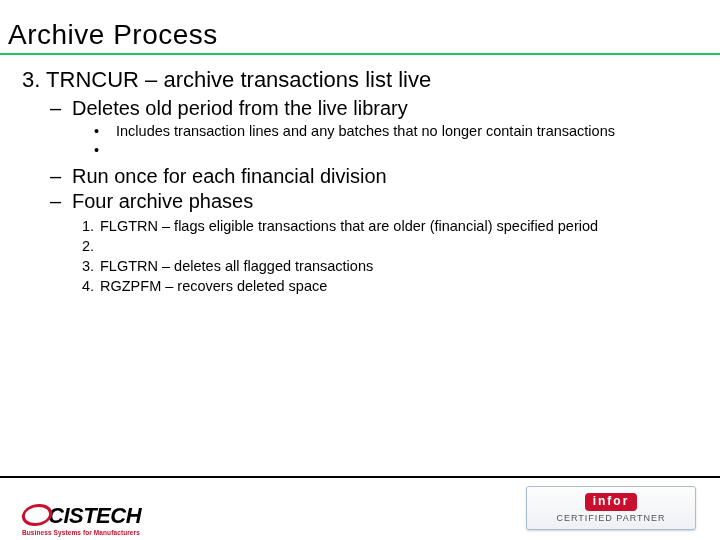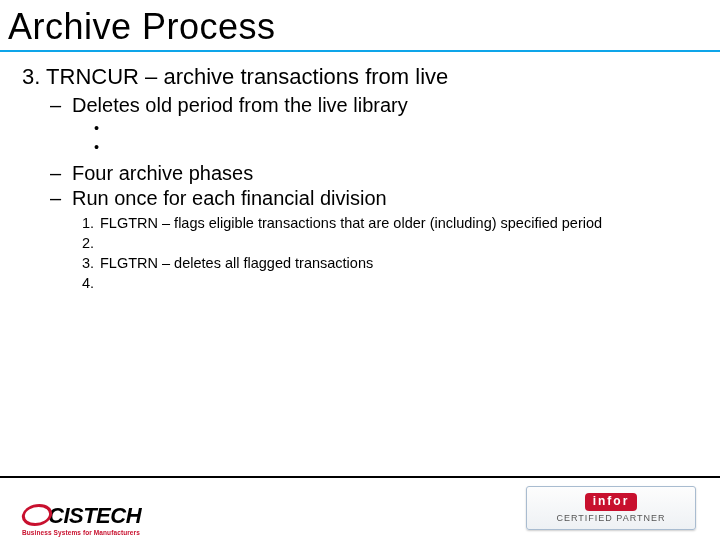--- a/index.html
+++ b/index.html
@@ -6,23 +6,23 @@
   body {
     width: 720px;
     height: 540px;
     background: #fff;
     font-family: Verdana, Tahoma, Geneva, sans-serif;
     color: #000;
     position: relative;
     overflow: hidden;
   }
   .title {
-    font-size: 36px;
-    padding: 6px 0 2px 8px;
-    border-bottom: 2px solid #0ea5e9;
+    font-size: 28px;
+    padding: 19px 0 2px 8px;
+    border-bottom: 2px solid #22c55e;
     letter-spacing: 0.5px;
   }
   .content {
     padding: 8px 16px 0 16px;
   }
   .level1 {
     font-size: 22px;
     margin: 4px 0 4px 6px;
   }
   .level2 {
@@ -123,58 +123,60 @@
 </style>
 </head>
 <body>
 
 <div class="title">Archive Process</div>
 
 <div class="content">
 
   <div class="level1">
     <span>3.</span>
-    <span>TRNCUR – archive transactions from live</span>
+    <span>TRNCUR – archive transactions list live</span>
   </div>
 
   <div class="level2">
     <span class="l2dash">–</span><span>Deletes old period from the live library</span>
   </div>
 
   <div class="bullets">
     <div class="bullet-row">
       <span class="bullet-dot">•</span>
+      <span>Includes transaction lines and any batches that no longer contain transactions</span>
     </div>
     <div class="bullet-row">
       <span class="bullet-dot">•</span>
     </div>
   </div>
 
   <div class="level2">
-    <span class="l2dash">–</span><span>Four archive phases</span>
+    <span class="l2dash">–</span><span>Run once for each financial division</span>
   </div>
 
   <div class="level2">
-    <span class="l2dash">–</span><span>Run once for each financial division</span>
+    <span class="l2dash">–</span><span>Four archive phases</span>
   </div>
 
   <div class="numlist">
     <div class="num-row">
       <span class="num-idx">1.</span>
-      <span>FLGTRN – flags eligible transactions that are older (including) specified period</span>
+      <span>FLGTRN – flags eligible transactions that are older (financial) specified period</span>
     </div>
     <div class="num-row">
       <span class="num-idx">2.</span>
     </div>
     <div class="num-row">
       <span class="num-idx">3.</span>
       <span>FLGTRN – deletes all flagged transactions</span>
     </div>
     <div class="num-row">
       <span class="num-idx">4.</span>
+      <span>RGZPFM – recovers deleted space</span>
     </div>
   </div>
 
 </div>
 
 <div class="footer-line"></div>
 
 <div class="logo-left">
   <div class="brand">
     <span class="ring"></span><span>CISTECH</span>

